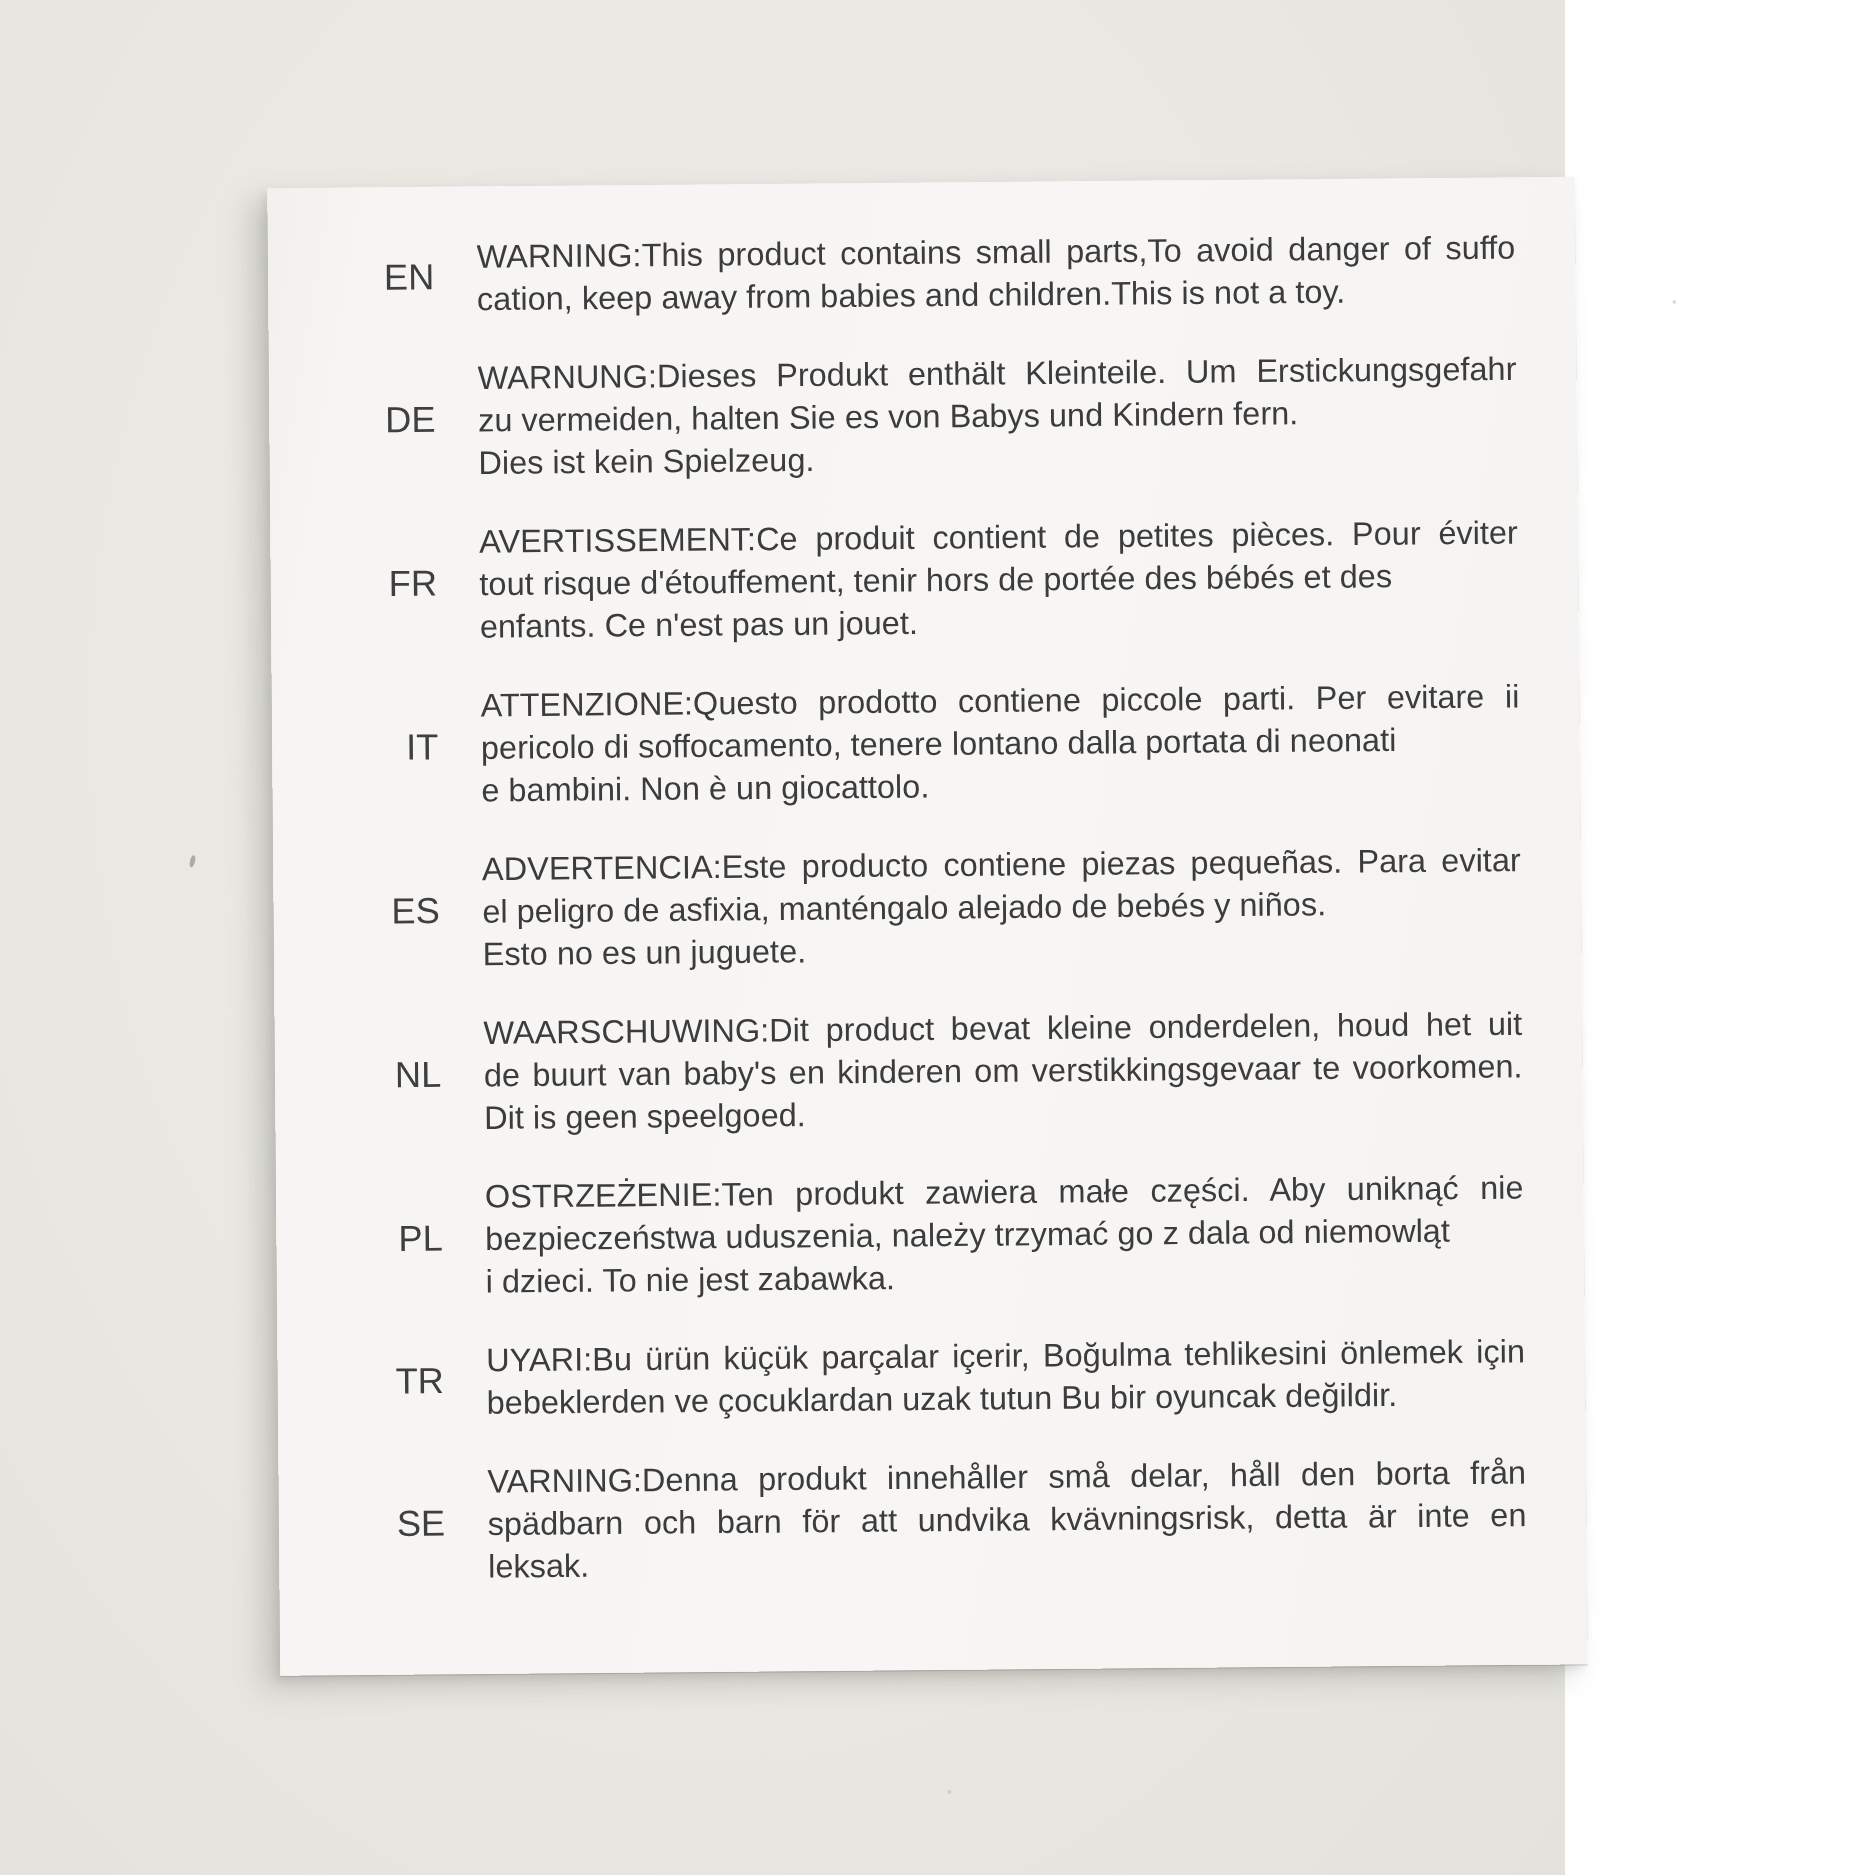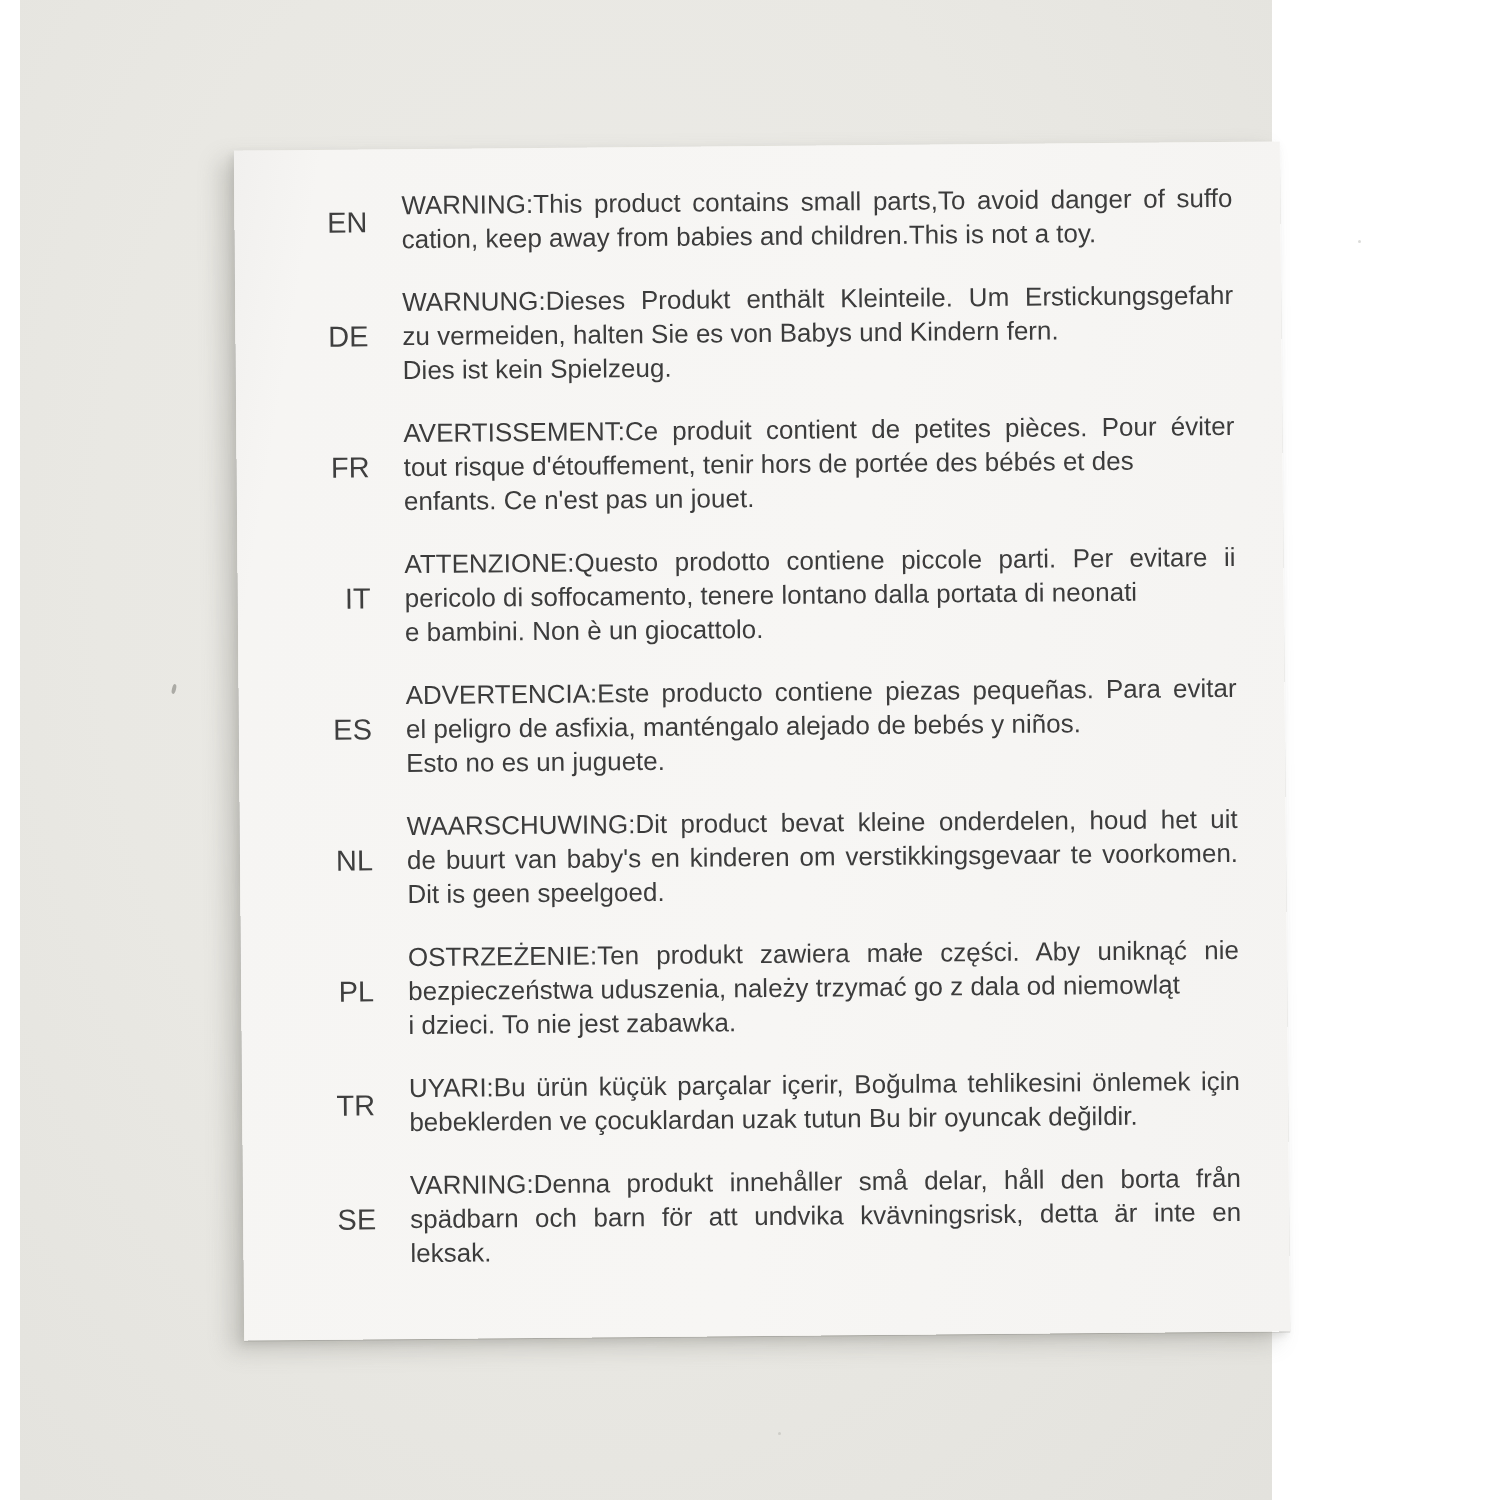--- a/index.html
+++ b/index.html
@@ -8,21 +8,20 @@
     width: 1500px;
     height: 1500px;
     overflow: hidden;
     font-family: "Liberation Sans", "DejaVu Sans", sans-serif;
   }
   .scene {
     position: relative;
     width: 1252px;
     height: 1500px;
     background: radial-gradient(ellipse at 46% 38%, #ecebe7 0%, #e9e8e3 52%, #e3e2dd 100%);
-    margin-left: 20px;
   }
   .paper {
     position: absolute;
     left: 219px;
     top: 146px;
     width: 1046px;
     height: 1190px;
     box-sizing: border-box;
     padding: 39px 48px 0 0;
     background: linear-gradient(100deg, #f1f0ee 0%, #f6f5f3 7%, #f7f6f4 55%, #f4f3f1 100%);

